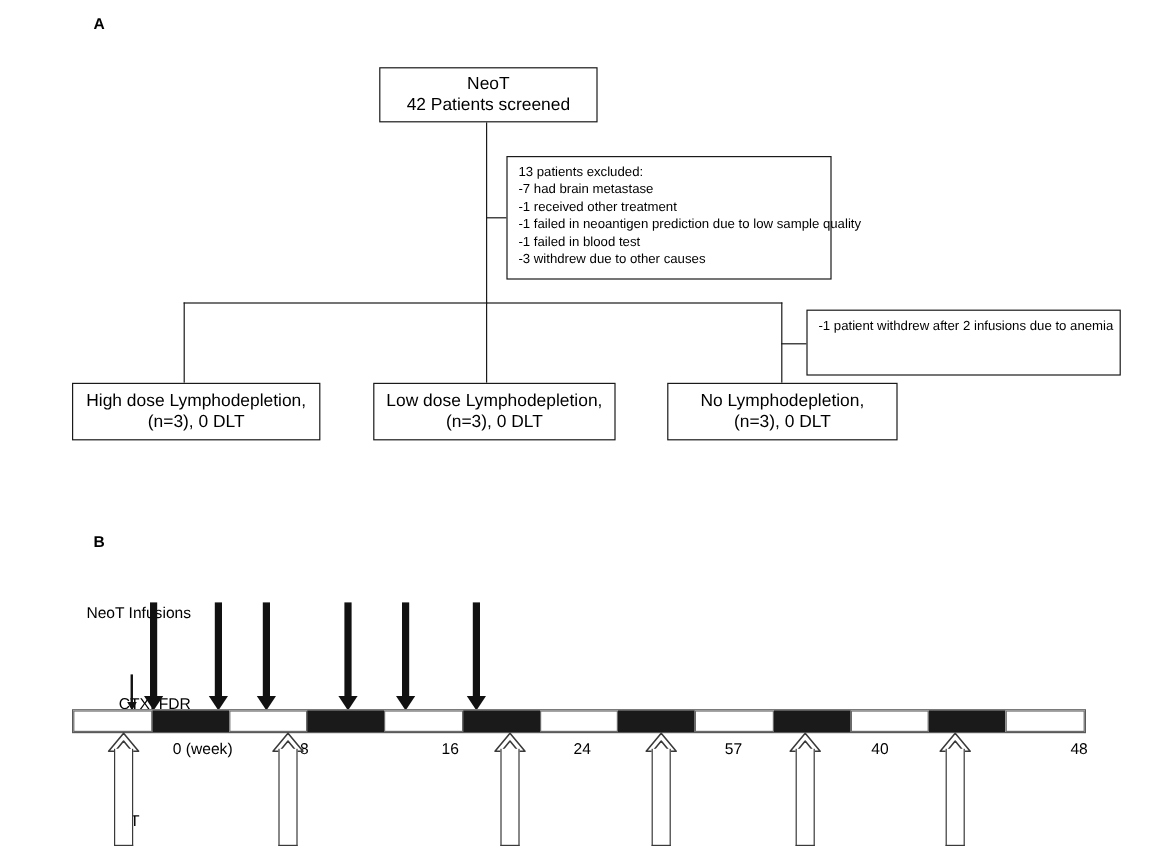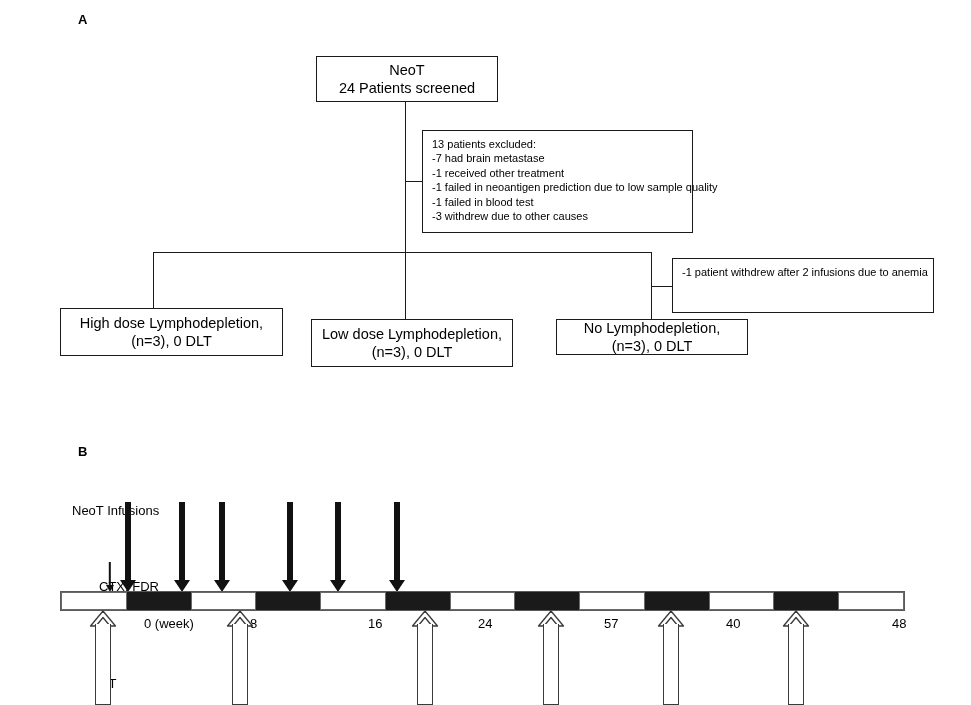--- a/index.html
+++ b/index.html
@@ -59,21 +59,21 @@
 </style>
 </head>
 <body>
 
 <div class="fig">
 
   <div class="panel-label" style="left:78px;top:12px;">A</div>
 
   <div class="box" style="left:316px;top:56px;width:182px;height:46px;">
     <div class="ln">NeoT</div>
-    <div class="ln">24 Patients screened</div>
+    <div class="ln">42 Patients screened</div>
   </div>
 
   <div class="vline" style="left:405px;top:102px;height:151px;"></div>
 
   <div class="hline" style="left:405px;top:181px;width:18px;"></div>
 
   <div class="notebox" style="left:422px;top:130px;width:271px;height:103px;">
     <div class="ln">13 patients excluded:</div>
     <div class="ln">-7 had brain metastase</div>
     <div class="ln">-1 received other treatment</div>
@@ -87,31 +87,31 @@
   <div class="vline" style="left:153px;top:252px;height:67px;"></div>
   <div class="vline" style="left:405px;top:252px;height:67px;"></div>
   <div class="vline" style="left:651px;top:252px;height:67px;"></div>
 
   <div class="hline" style="left:651px;top:286px;width:22px;"></div>
 
   <div class="notebox" style="left:672px;top:258px;width:262px;height:55px;">
     <div class="ln">-1 patient withdrew after 2 infusions due to anemia</div>
   </div>
 
-  <div class="box" style="left:60px;top:308px;width:223px;height:48px;text-align:right;">
+  <div class="box" style="left:60px;top:319px;width:207px;height:48px;text-align:right;">
     <div class="ln">High dose Lymphodepletion,</div>
     <div class="ln">(n=3), 0 DLT</div>
   </div>
 
   <div class="box" style="left:311px;top:319px;width:202px;height:48px;">
     <div class="ln">Low dose Lymphodepletion,</div>
     <div class="ln">(n=3), 0 DLT</div>
   </div>
 
-  <div class="box" style="left:556px;top:319px;width:192px;height:36px;">
+  <div class="box" style="left:556px;top:319px;width:192px;height:48px;">
     <div class="ln">No Lymphodepletion,</div>
     <div class="ln">(n=3), 0 DLT</div>
   </div>
 
   <div class="panel-label" style="left:78px;top:444px;">B</div>
 
   <div class="blabel" style="left:28px;top:503px;">NeoT Infusions</div>
   <div class="blabel" style="left:55px;top:579px;text-decoration:underline;">CTX, FDR</div>
   <div class="blabel" style="left:55px;top:676px;">CT</div>
 

